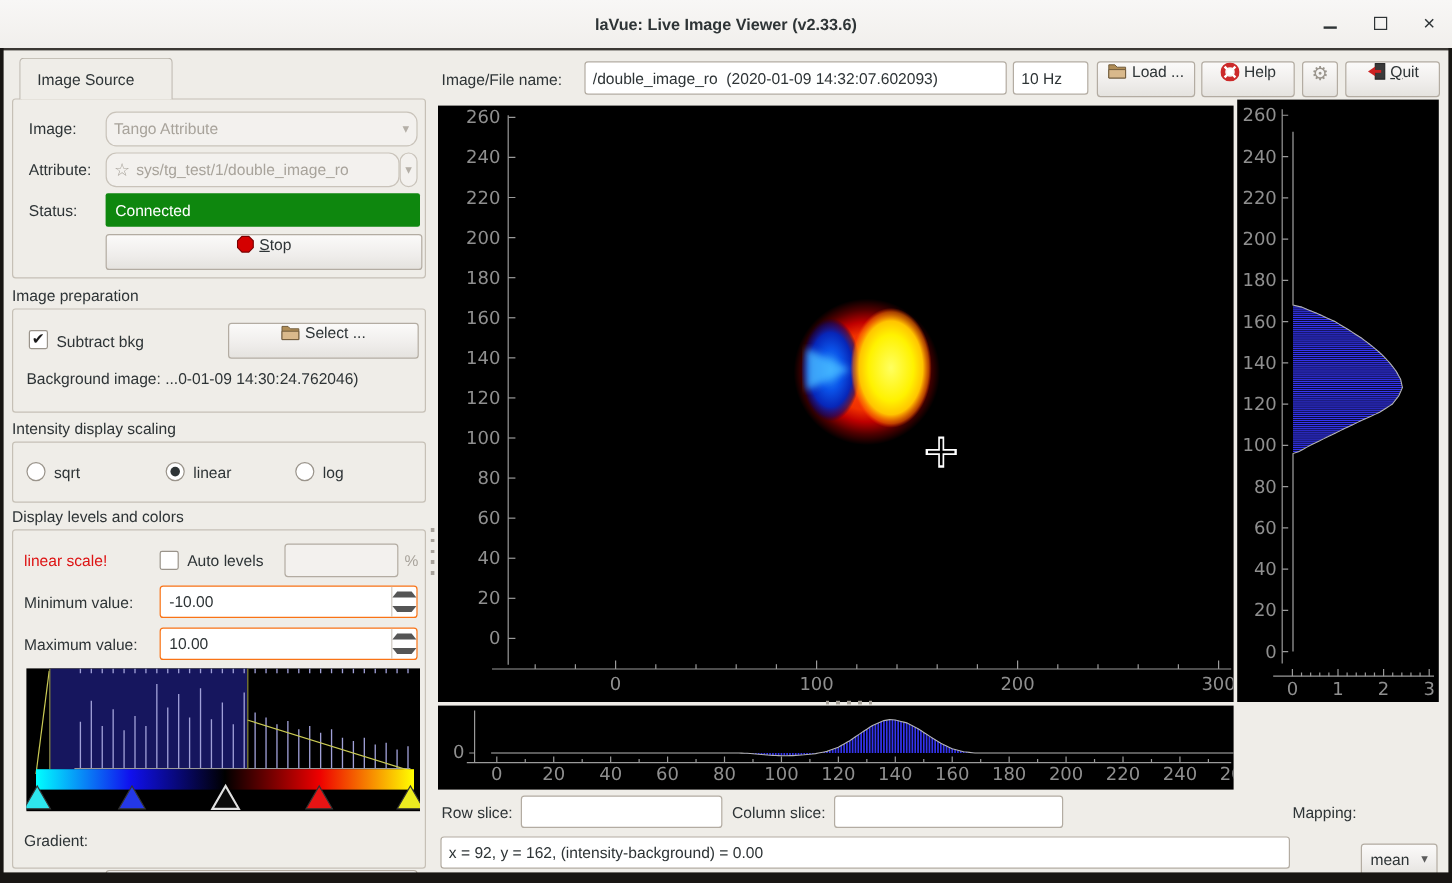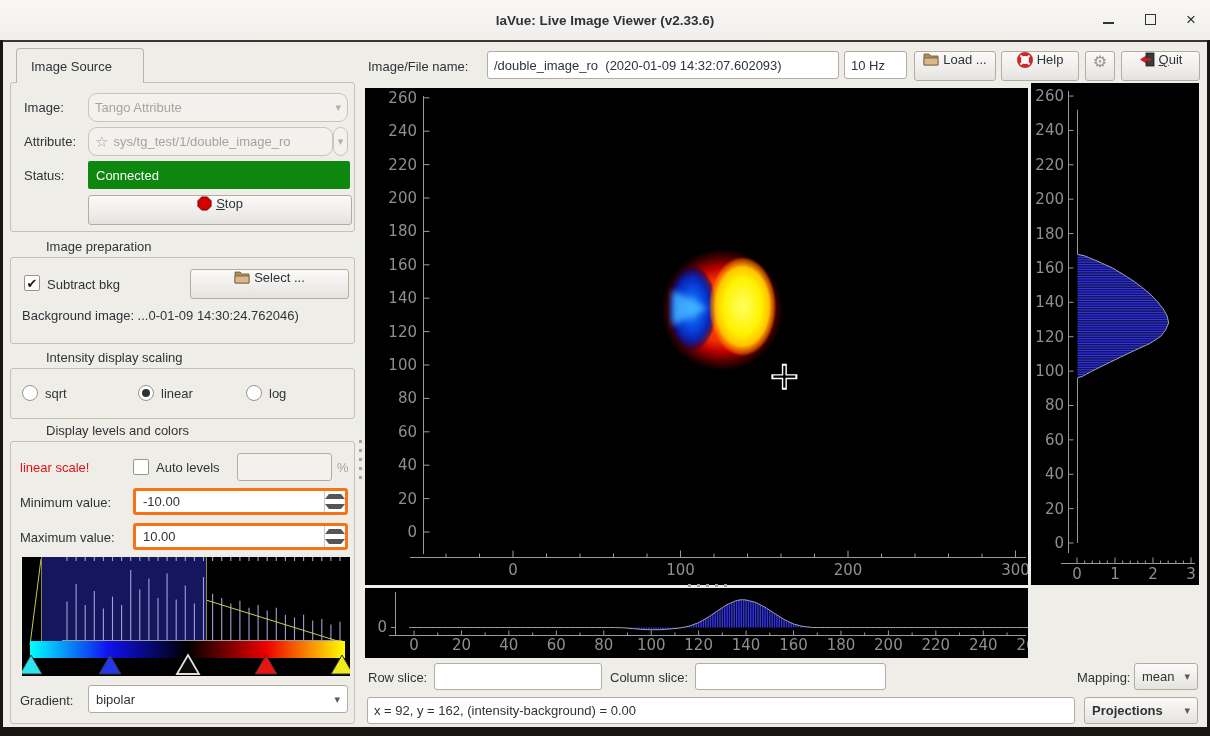--- a/index.html
+++ b/index.html
@@ -12,41 +12,41 @@
   .winbtn{position:absolute;top:0;width:34px;height:38px;display:flex;align-items:center;justify-content:center;cursor:default;}
   .min-glyph{width:11px;height:2px;background:#2e3436;margin-top:8px;}
   .max-glyph{width:9px;height:9px;border:1.7px solid #2e3436;}
   .close-glyph{font-size:17px;line-height:17px;color:#2e3436;}
   
   .edge-bottom{position:absolute;left:0;bottom:0;width:1210px;height:9px;background:#181613;}
   .edge-left{position:absolute;left:0;top:40px;width:3px;bottom:0;background:#181613;}
   .edge-right{position:absolute;right:0;top:40px;width:3px;bottom:0;background:#181613;}
   
   .lbl{position:absolute;white-space:nowrap;}
-  .hdr{position:absolute;white-space:nowrap;color:#2e3436;margin-left:36px;}
+  .hdr{position:absolute;white-space:nowrap;color:#2e3436;}
   .group{position:absolute;border:1px solid #c6c0b6;border-radius:3px;background:#efede8;}
   .btn{position:absolute;display:flex;justify-content:center;gap:4px;
        background:linear-gradient(#fbfaf9,#efedeb 60%,#e5e3df);border:1px solid #b3aca2;border-radius:3px;
        color:#2e3436;cursor:pointer;}
   .input{position:absolute;background:#fff;border:1px solid #b3aca2;border-radius:3px;
          font-family:"Liberation Sans","DejaVu Sans",sans-serif;font-size:13px;color:#2e3436;padding:0 6px;box-sizing:border-box;}
   .input:disabled{background:#f3f1ee;color:#a8a39b;}
   .combo-disabled{position:absolute;background:#f3f1ee;border:1px solid #c9c3ba;border-radius:9px;
          display:flex;align-items:center;color:#a8a39b;padding:0 6px;box-sizing:border-box;}
   .combo{position:absolute;background:linear-gradient(#fbfaf9,#efedeb 60%,#e5e3df);border:1px solid #b3aca2;border-radius:3px;
-         display:flex;align-items:center;justify-content:space-between;padding:0 7px;box-sizing:border-box;cursor:pointer;}
+         display:flex;align-items:center;justify-content:space-between;padding:0 7px;box-sizing:border-box;cursor:pointer;margin-top:40px;}
   .combo-white{background:#fff;}
   .arrow{color:#5c5c5c;font-size:11px;line-height:11px;}
   .arrow-dim{color:#b4afa7;font-size:11px;}
   .checkbox{position:absolute;width:16px;height:16px;background:#fff;border:1px solid #9a948b;border-radius:2px;
             display:flex;align-items:center;justify-content:center;font-size:13px;color:#1a1a1a;cursor:pointer;box-sizing:border-box;}
   .radio{position:absolute;width:16px;height:16px;background:#fff;border:1px solid #9a948b;border-radius:50%;box-sizing:border-box;cursor:pointer;}
   .radio .dot{position:absolute;left:3px;top:3px;width:8px;height:8px;border-radius:50%;background:#2e3436;}
   .status-green{position:absolute;border-radius:2px;display:flex;align-items:center;padding:0 8px;color:#fff;box-sizing:border-box;}
-  .spin{position:absolute;background:#fff;border:3px solid #f97316;border-radius:3px;box-sizing:border-box;display:flex;}
+  .spin{position:absolute;background:#fff;border:1px solid #f97316;border-radius:3px;box-sizing:border-box;display:flex;}
   .spin .val{flex:1;display:flex;align-items:center;padding-left:7px;}
   .spin .btns{width:20px;border-left:1px solid #cfc9c0;display:flex;flex-direction:column;}
   .spin .btns div{flex:1;display:flex;align-items:center;justify-content:center;cursor:pointer;}
   .tri-up{width:0;height:0;border-left:4px solid transparent;border-right:4px solid transparent;border-bottom:5px solid #555;}
   .tri-down{width:0;height:0;border-left:4px solid transparent;border-right:4px solid transparent;border-top:5px solid #555;}
   .tab{position:absolute;left:16px;top:48px;width:128px;height:35px;background:#efede8;border:1px solid #b9b3aa;border-bottom:none;
        border-radius:4px 4px 0 0;z-index:2;display:flex;align-items:center;padding-left:14px;box-sizing:border-box;}
   .plot{position:absolute;background:#000;}
   .dots-v{position:absolute;left:359px;top:440px;width:3px;height:40px;
           background:repeating-linear-gradient(#a8a39b 0 3px,transparent 3px 9px);}

